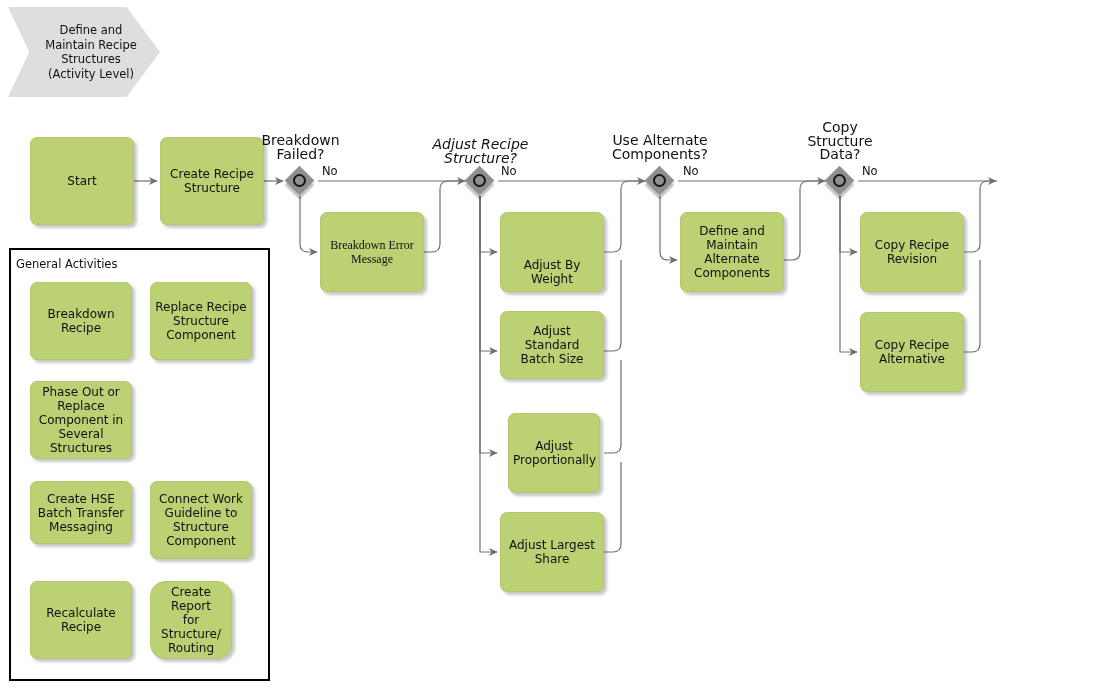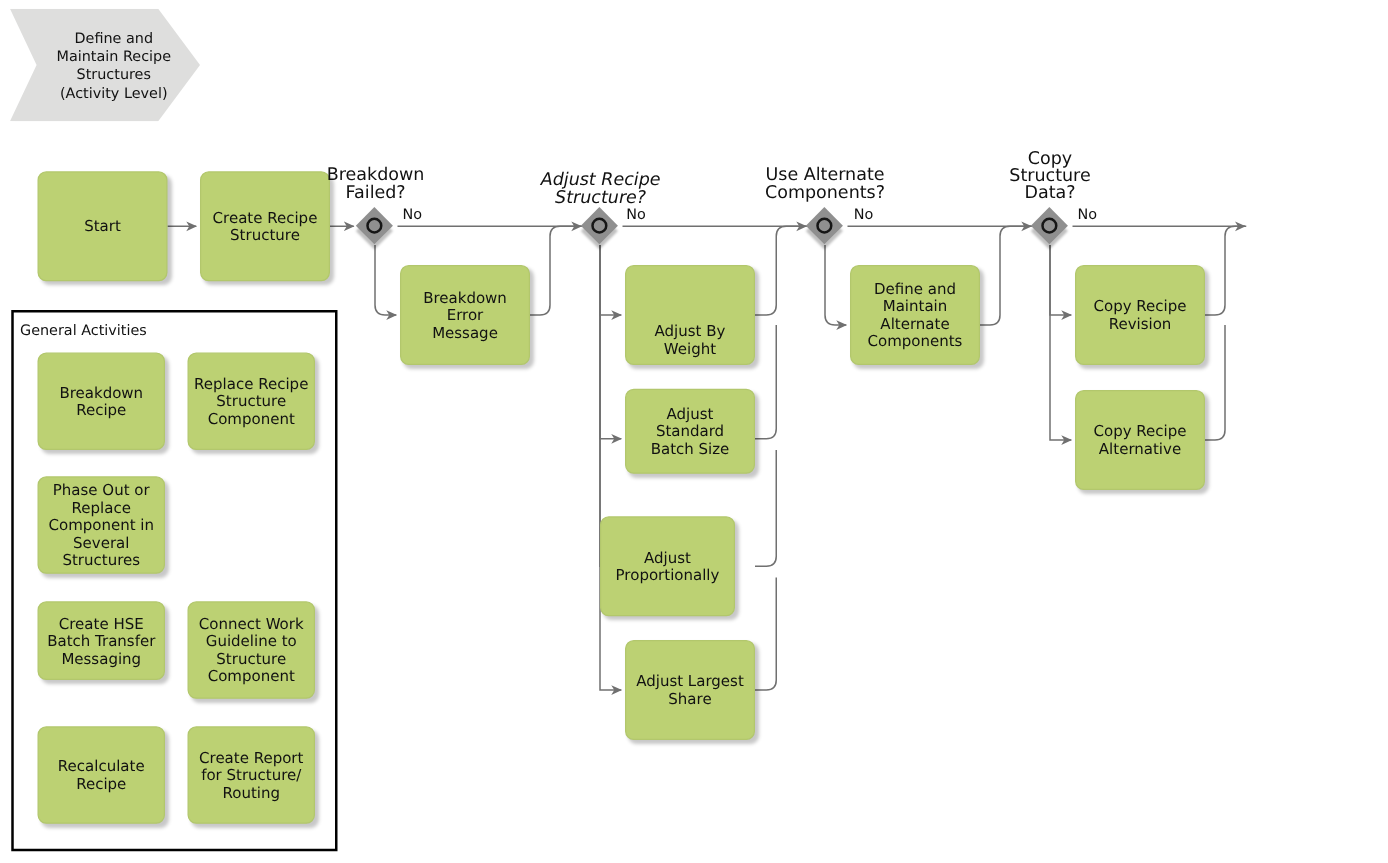--- a/index.html
+++ b/index.html
@@ -219,33 +219,33 @@
   <div class="gw-label" style="left: 790px; top: 121px; width: 100px; white-space: pre-line;">Copy
 Structure
 Data?</div>
   <div class="gateway" style="left:825px; top:166px;">
     <div class="gw-diamond"></div>
     <div class="gw-ring"></div>
   </div>
   <div class="flow-label" style="left:862px; top:165px;">No</div>
 
   <div class="task" style="left:320px; top:212px; width:104px; height:80px;">
-    <span style="white-space: pre-line;">Breakdown Error
+    <span style="white-space: pre-line; font-family: Liberation Serif, serif;">Breakdown Error
 Message</span>
   </div>
 
   <div class="task" style="left:500px; top:212px; width:104px; height:80px;">
     <span style="white-space: pre-line; margin-top: 40px;">Adjust By
 Weight</span>
   </div>
   <div class="task" style="left:500px; top:311px; width:104px; height:68px;">
     <span style="white-space: pre-line;">Adjust Standard
 Batch Size</span>
   </div>
-  <div class="task" style="left:480px; top:413px; width:108px; height:80px;">
+  <div class="task" style="left:508px; top:413px; width:92px; height:80px;">
     <span style="white-space: pre-line;">Adjust
 Proportionally</span>
   </div>
   <div class="task" style="left:500px; top:512px; width:104px; height:80px;">
     <span style="white-space: pre-line;">Adjust Largest
 Share</span>
   </div>
 
   <div class="task" style="left:680px; top:212px; width:104px; height:80px;">
     <span style="white-space: pre-line;">Define and
@@ -293,19 +293,19 @@
     <span style="white-space: pre-line;">Connect Work
 Guideline to
 Structure
 Component</span>
   </div>
 
   <div class="task" style="left:30px; top:581px; width:102px; height:78px;">
     <span style="white-space: pre-line;">Recalculate
 Recipe</span>
   </div>
-  <div class="task" style="left:150px; top:581px; width:102px; height:78px;">
+  <div class="task" style="left:150px; top:581px; width:82px; height:78px;border-radius:15px;">
     <span style="white-space: pre-line;">Create Report
 for Structure/
 Routing</span>
   </div>
 
 </div>
 
 </body></html>

